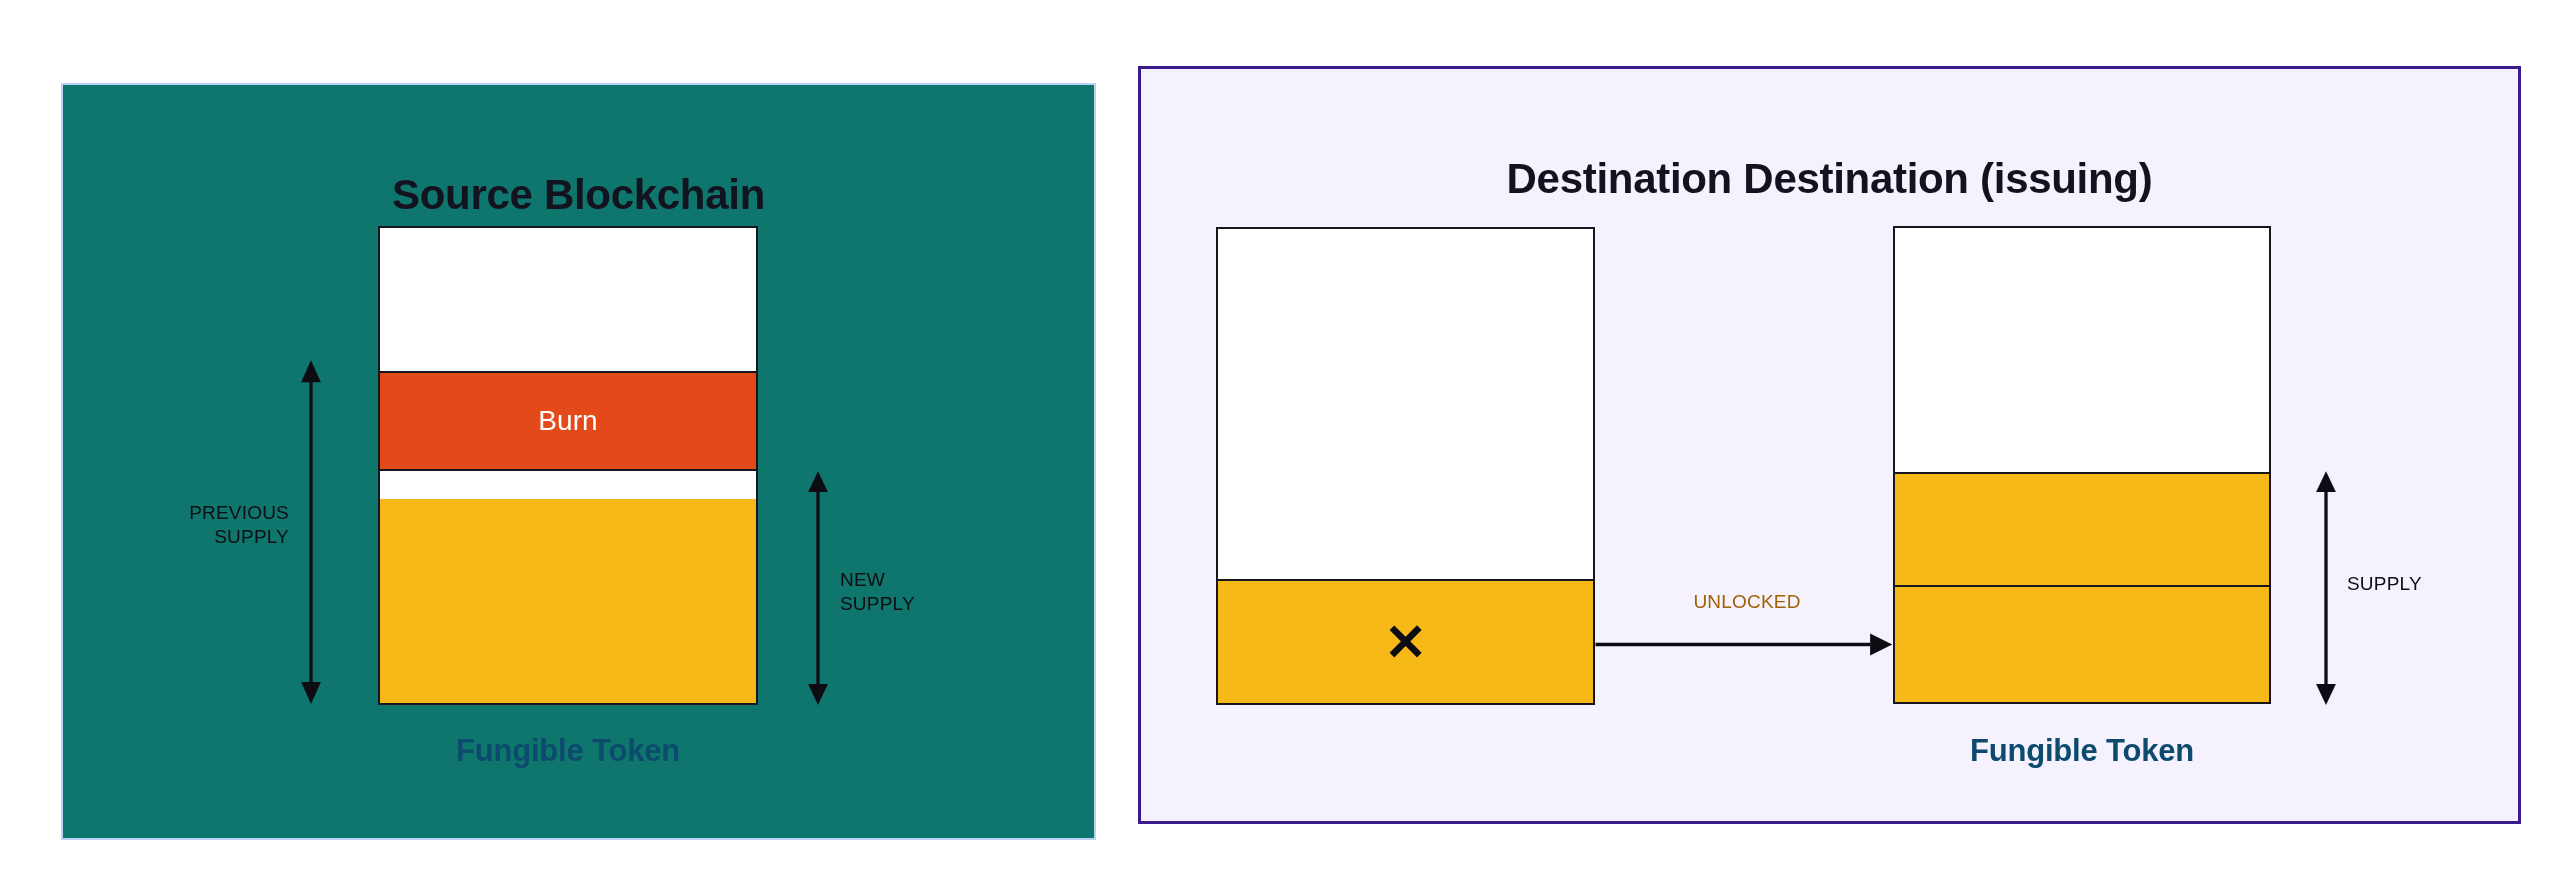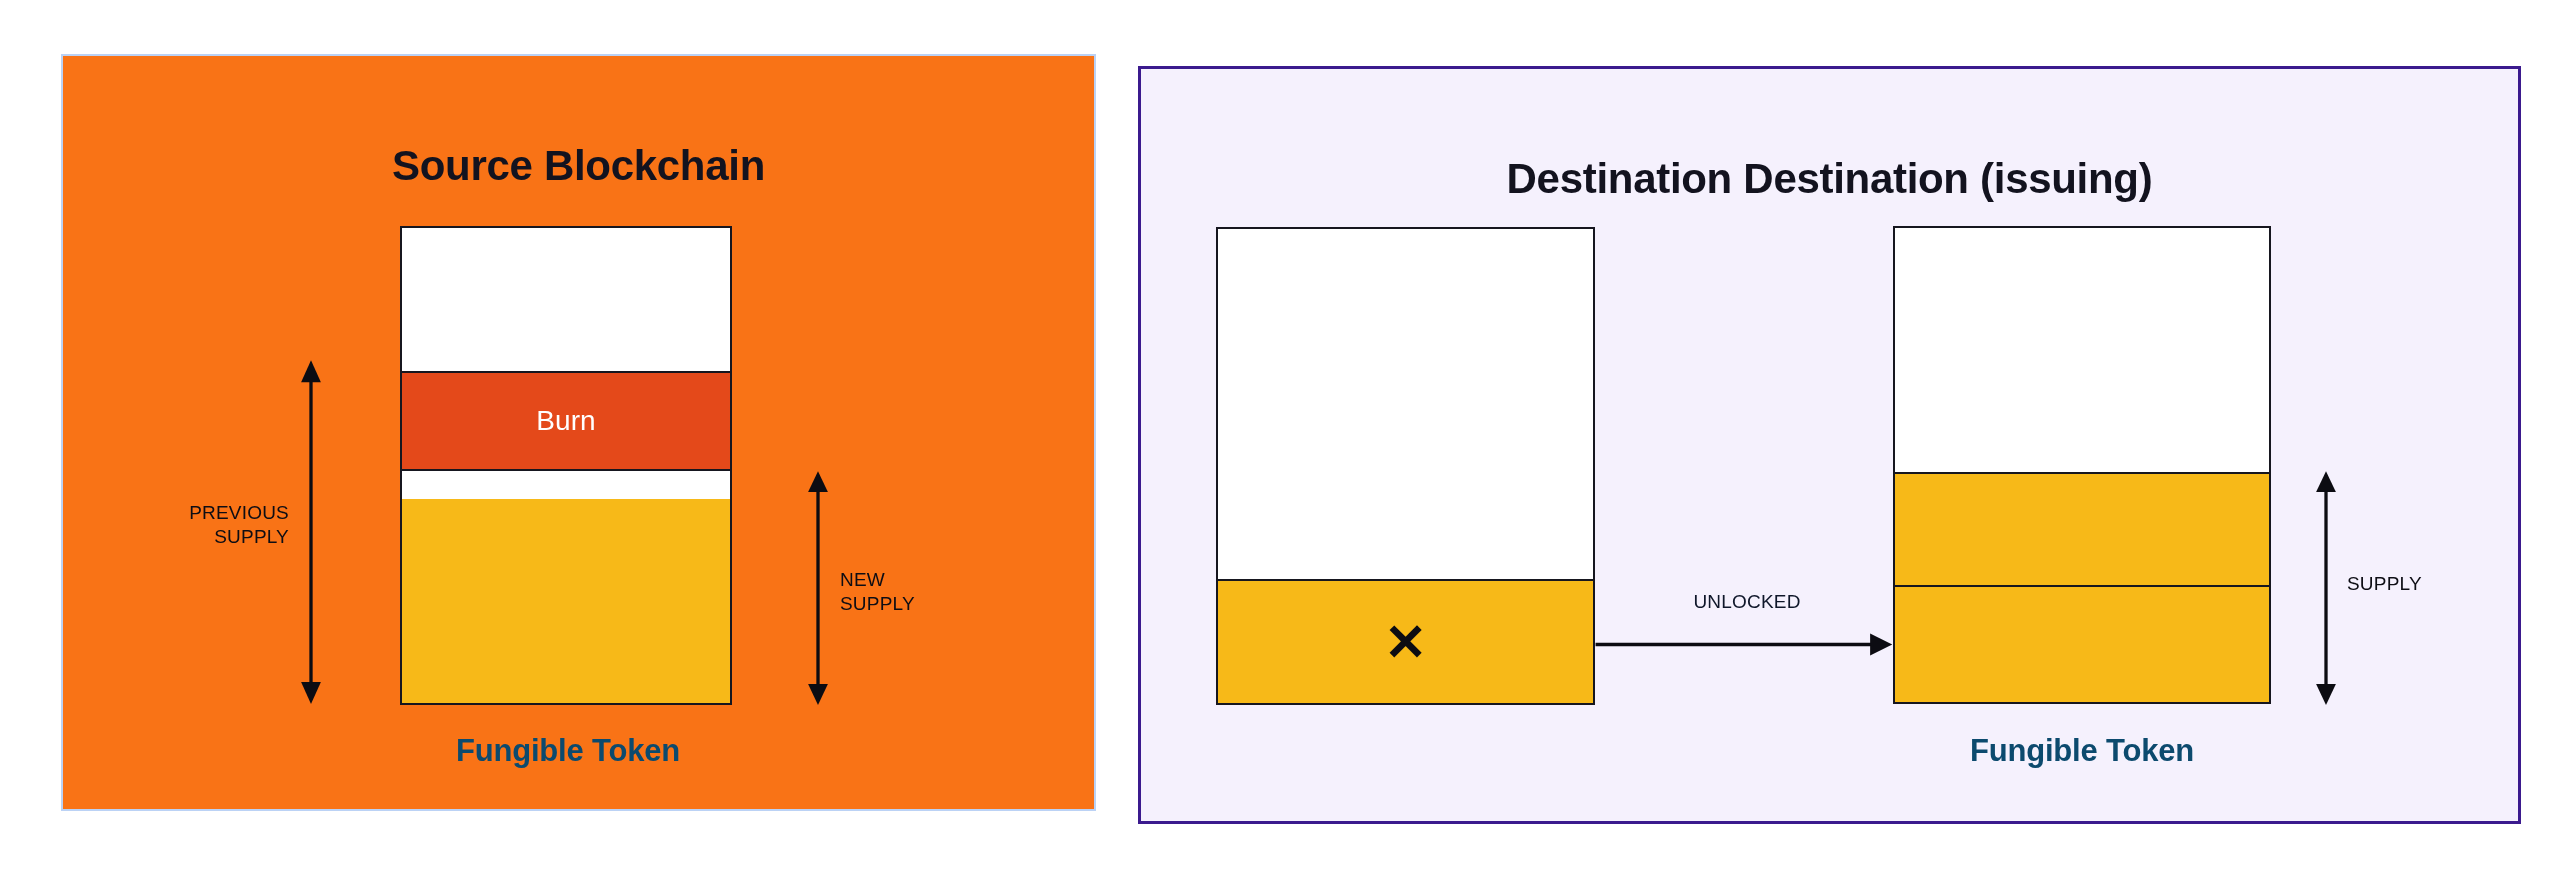--- a/index.html
+++ b/index.html
@@ -22,24 +22,24 @@
     height: 881px;
   }
 
   
   .panel {
     position: absolute;
     box-sizing: border-box;
   }
   #panel-source {
     left: 61px;
-    top: 54px;
+    top: 83px;
     width: 1035px;
     height: 757px;
-    background: #f97316;
+    background: #0f766e;
     border: 2.8px solid #bbd2f5;
   }
   #panel-destination {
     left: 1138px;
     top: 66px;
     width: 1383px;
     height: 758px;
     background: #f5f1fd;
     border: 3.9px solid #3b1a8e;
   }
@@ -140,35 +140,35 @@
     height: 31px;
   }
   #flow-unlocked svg { display: block; overflow: visible; }
   #flow-unlocked-label {
     position: absolute;
     left: 1647px;
     top: 591px;
     width: 200px;
     text-align: center;
     font-size: 19px;
-    color: #0f172a;
+    color: #a16207;
     letter-spacing: 0.2px;
     white-space: nowrap;
   }
 </style>
 </head>
 <body>
 
 <div id="canvas">
 
   <div class="panel" id="panel-source">
     <div class="panel-title">Source Blockchain</div>
   </div>
 
-  <div class="stack" id="stack-source-ft" style="left:400px; top:226px; width:332px; height:479px;gap:28px;">
+  <div class="stack" id="stack-source-ft" style="left:378px; top:226px; width:380px; height:479px;gap:28px;">
     <div class="seg seg-empty" style="height:131px;"></div>
     <div class="seg seg-burn" style="height:113px;">
       <span class="seg-label">Burn</span>
     </div>
     <div class="seg seg-gold" style="height:232px;"></div>
   </div>
 
   <div class="box-caption" style="left:378px; top:733px; width:380px;">Fungible Token</div>
 
   <div class="measure" style="left:300px; top:358px; width:22px; height:348px;">

